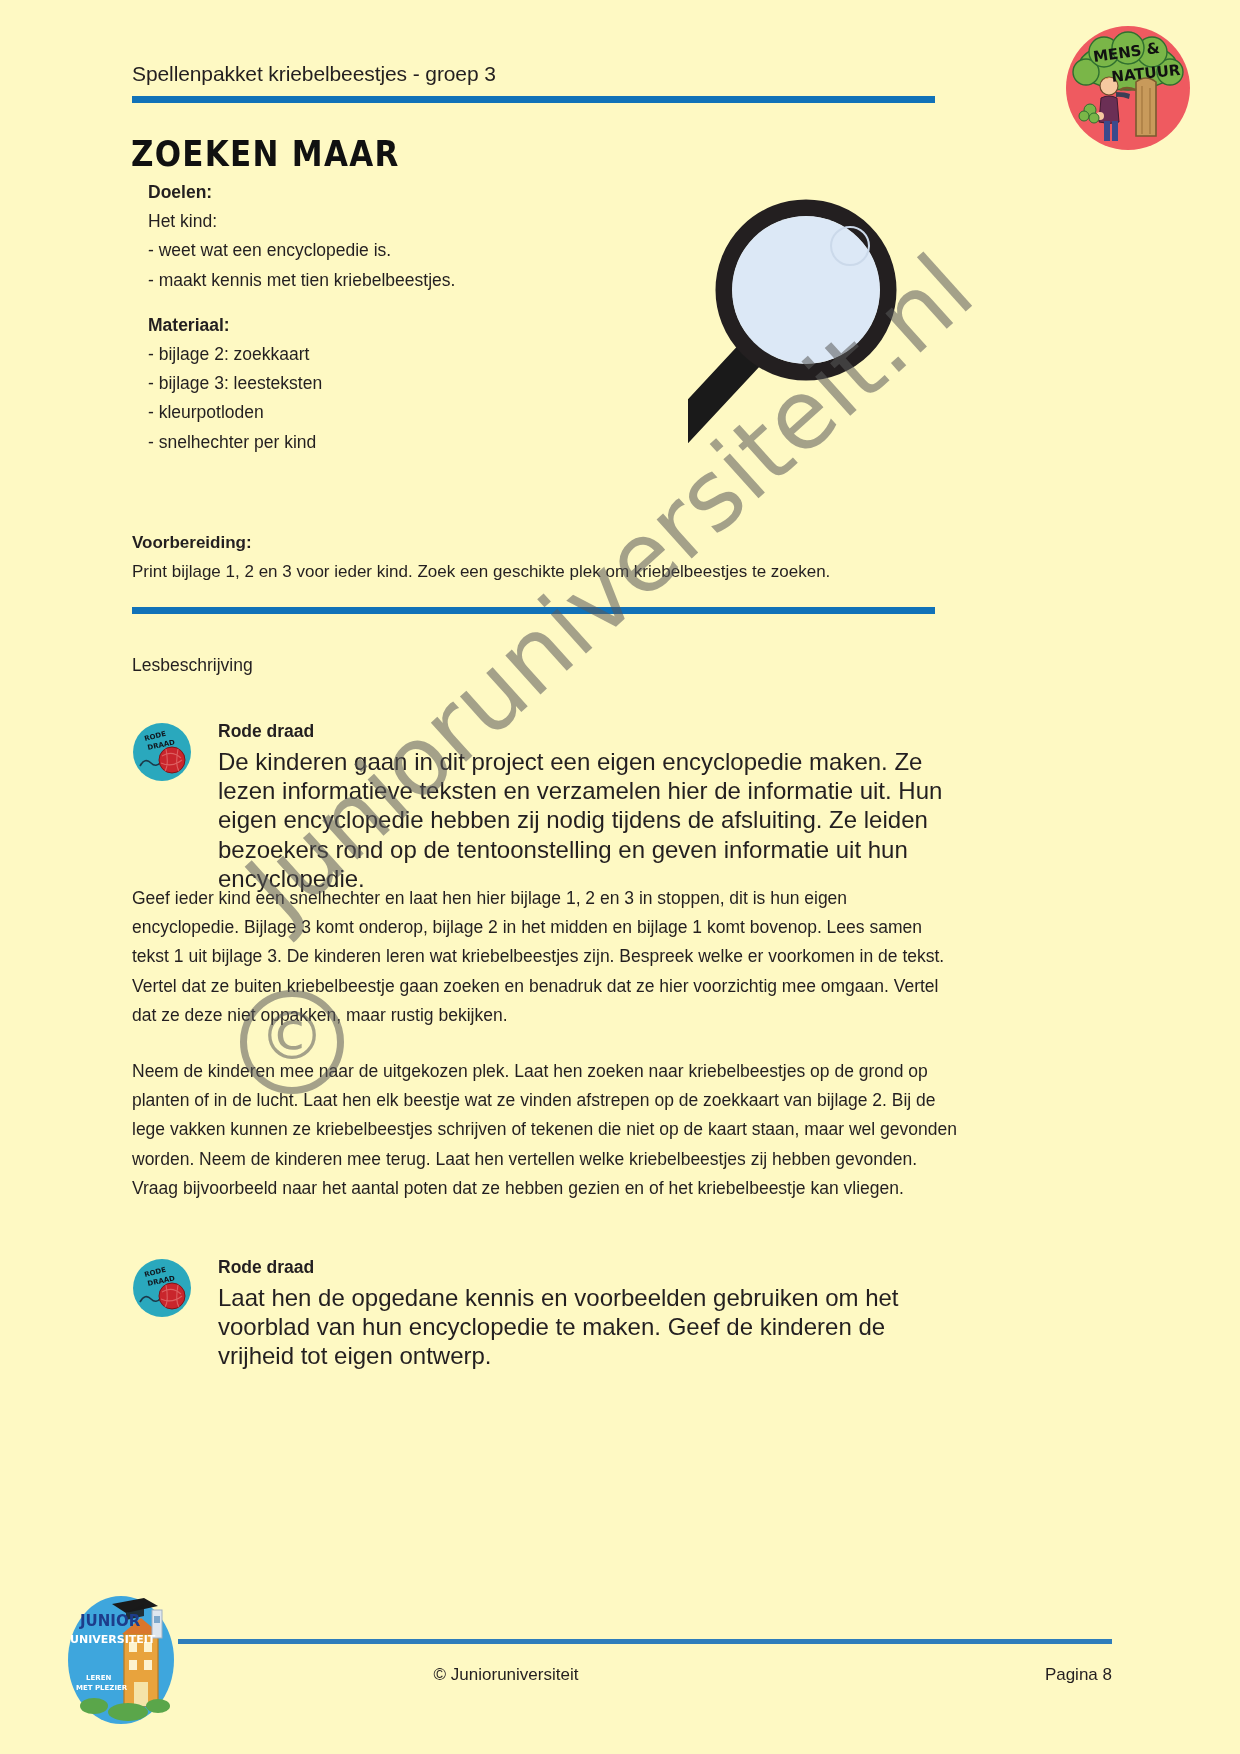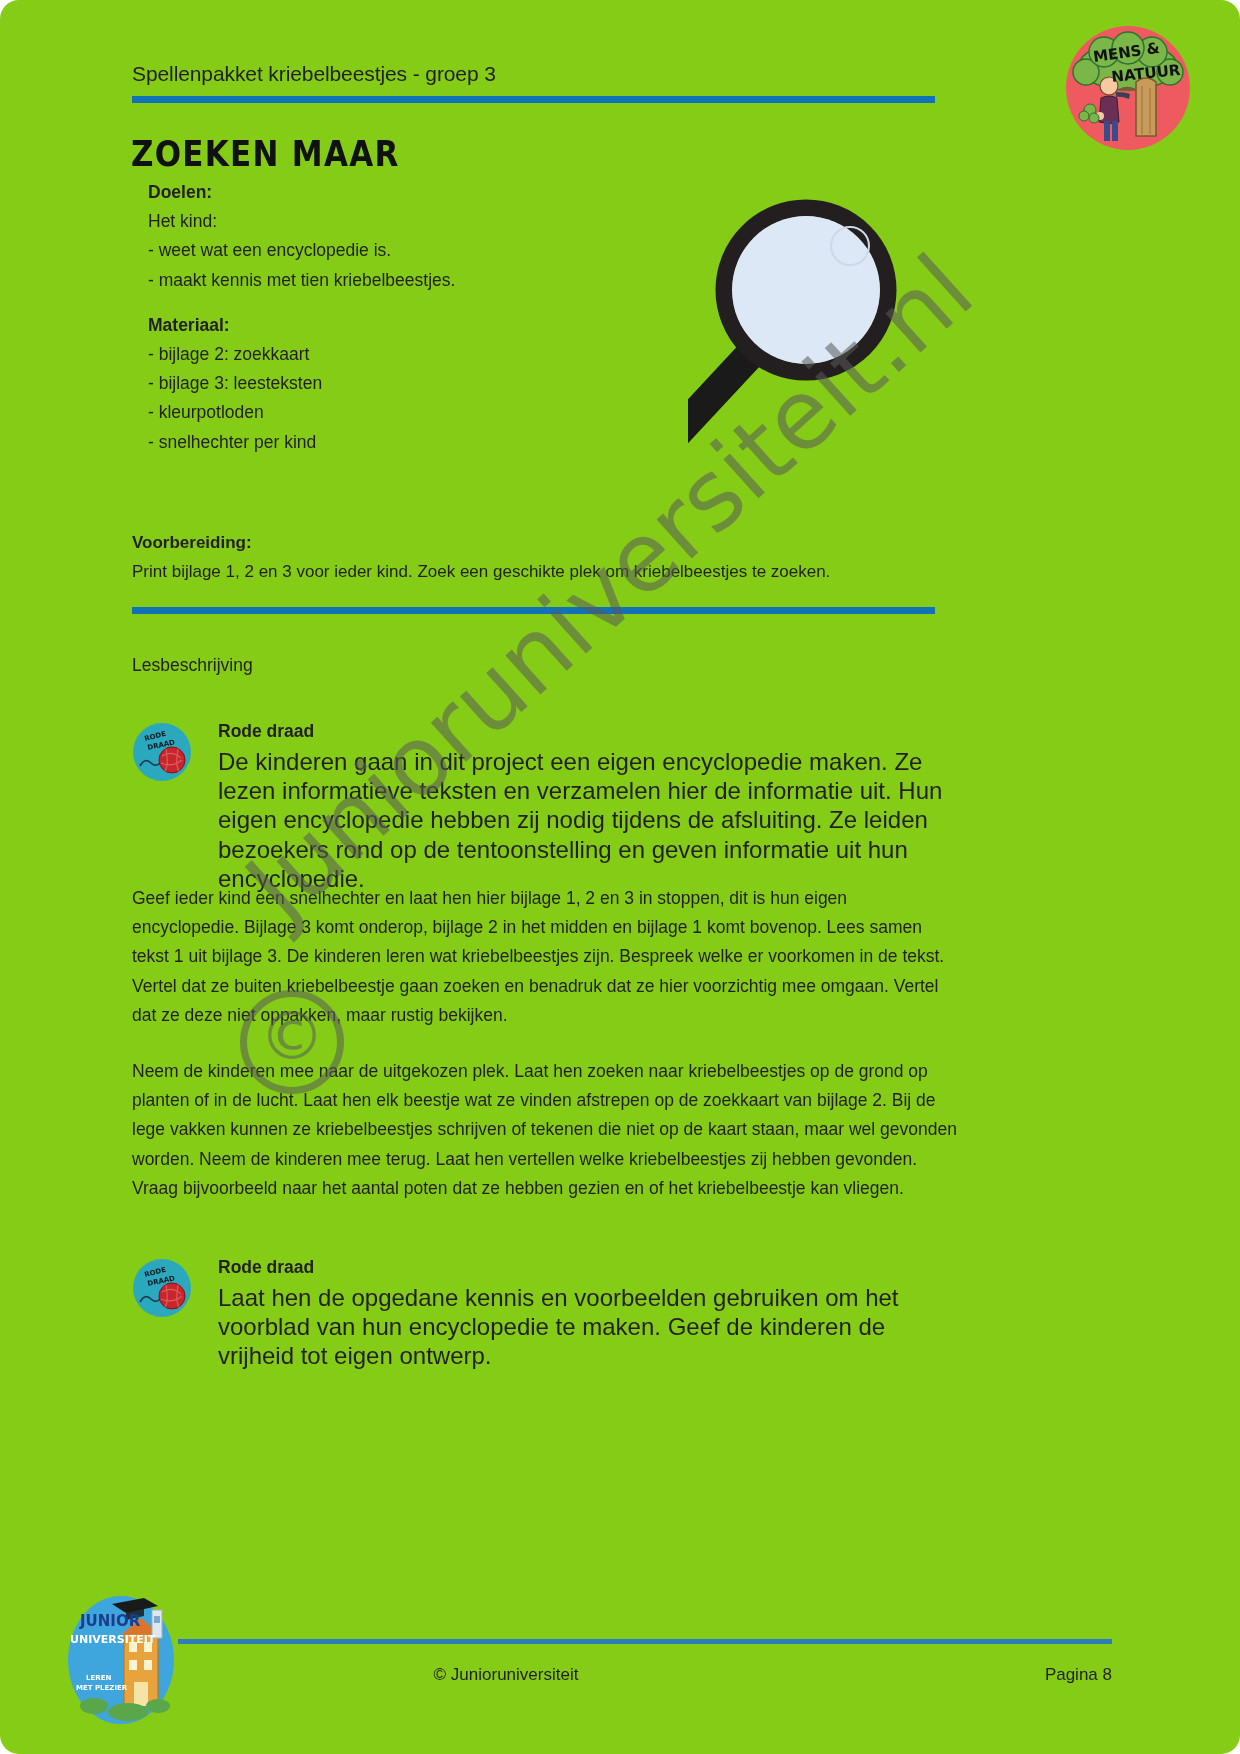--- a/index.html
+++ b/index.html
@@ -8,23 +8,22 @@
     background: #ffffff;
   }
   body {
     font-family: "Liberation Sans", sans-serif;
     color: #231f20;
   }
   .page {
     position: relative;
     width: 1240px;
     height: 1754px;
-    background: #84cc16;
+    background: #fef9c3;
     overflow: hidden;
-    border-radius: 19px;
   }
 
   
   .header-title {
     position: absolute;
     left: 132px;
     top: 62px;
     font-size: 21px;
     letter-spacing: -0.1px;
     color: #231f20;

